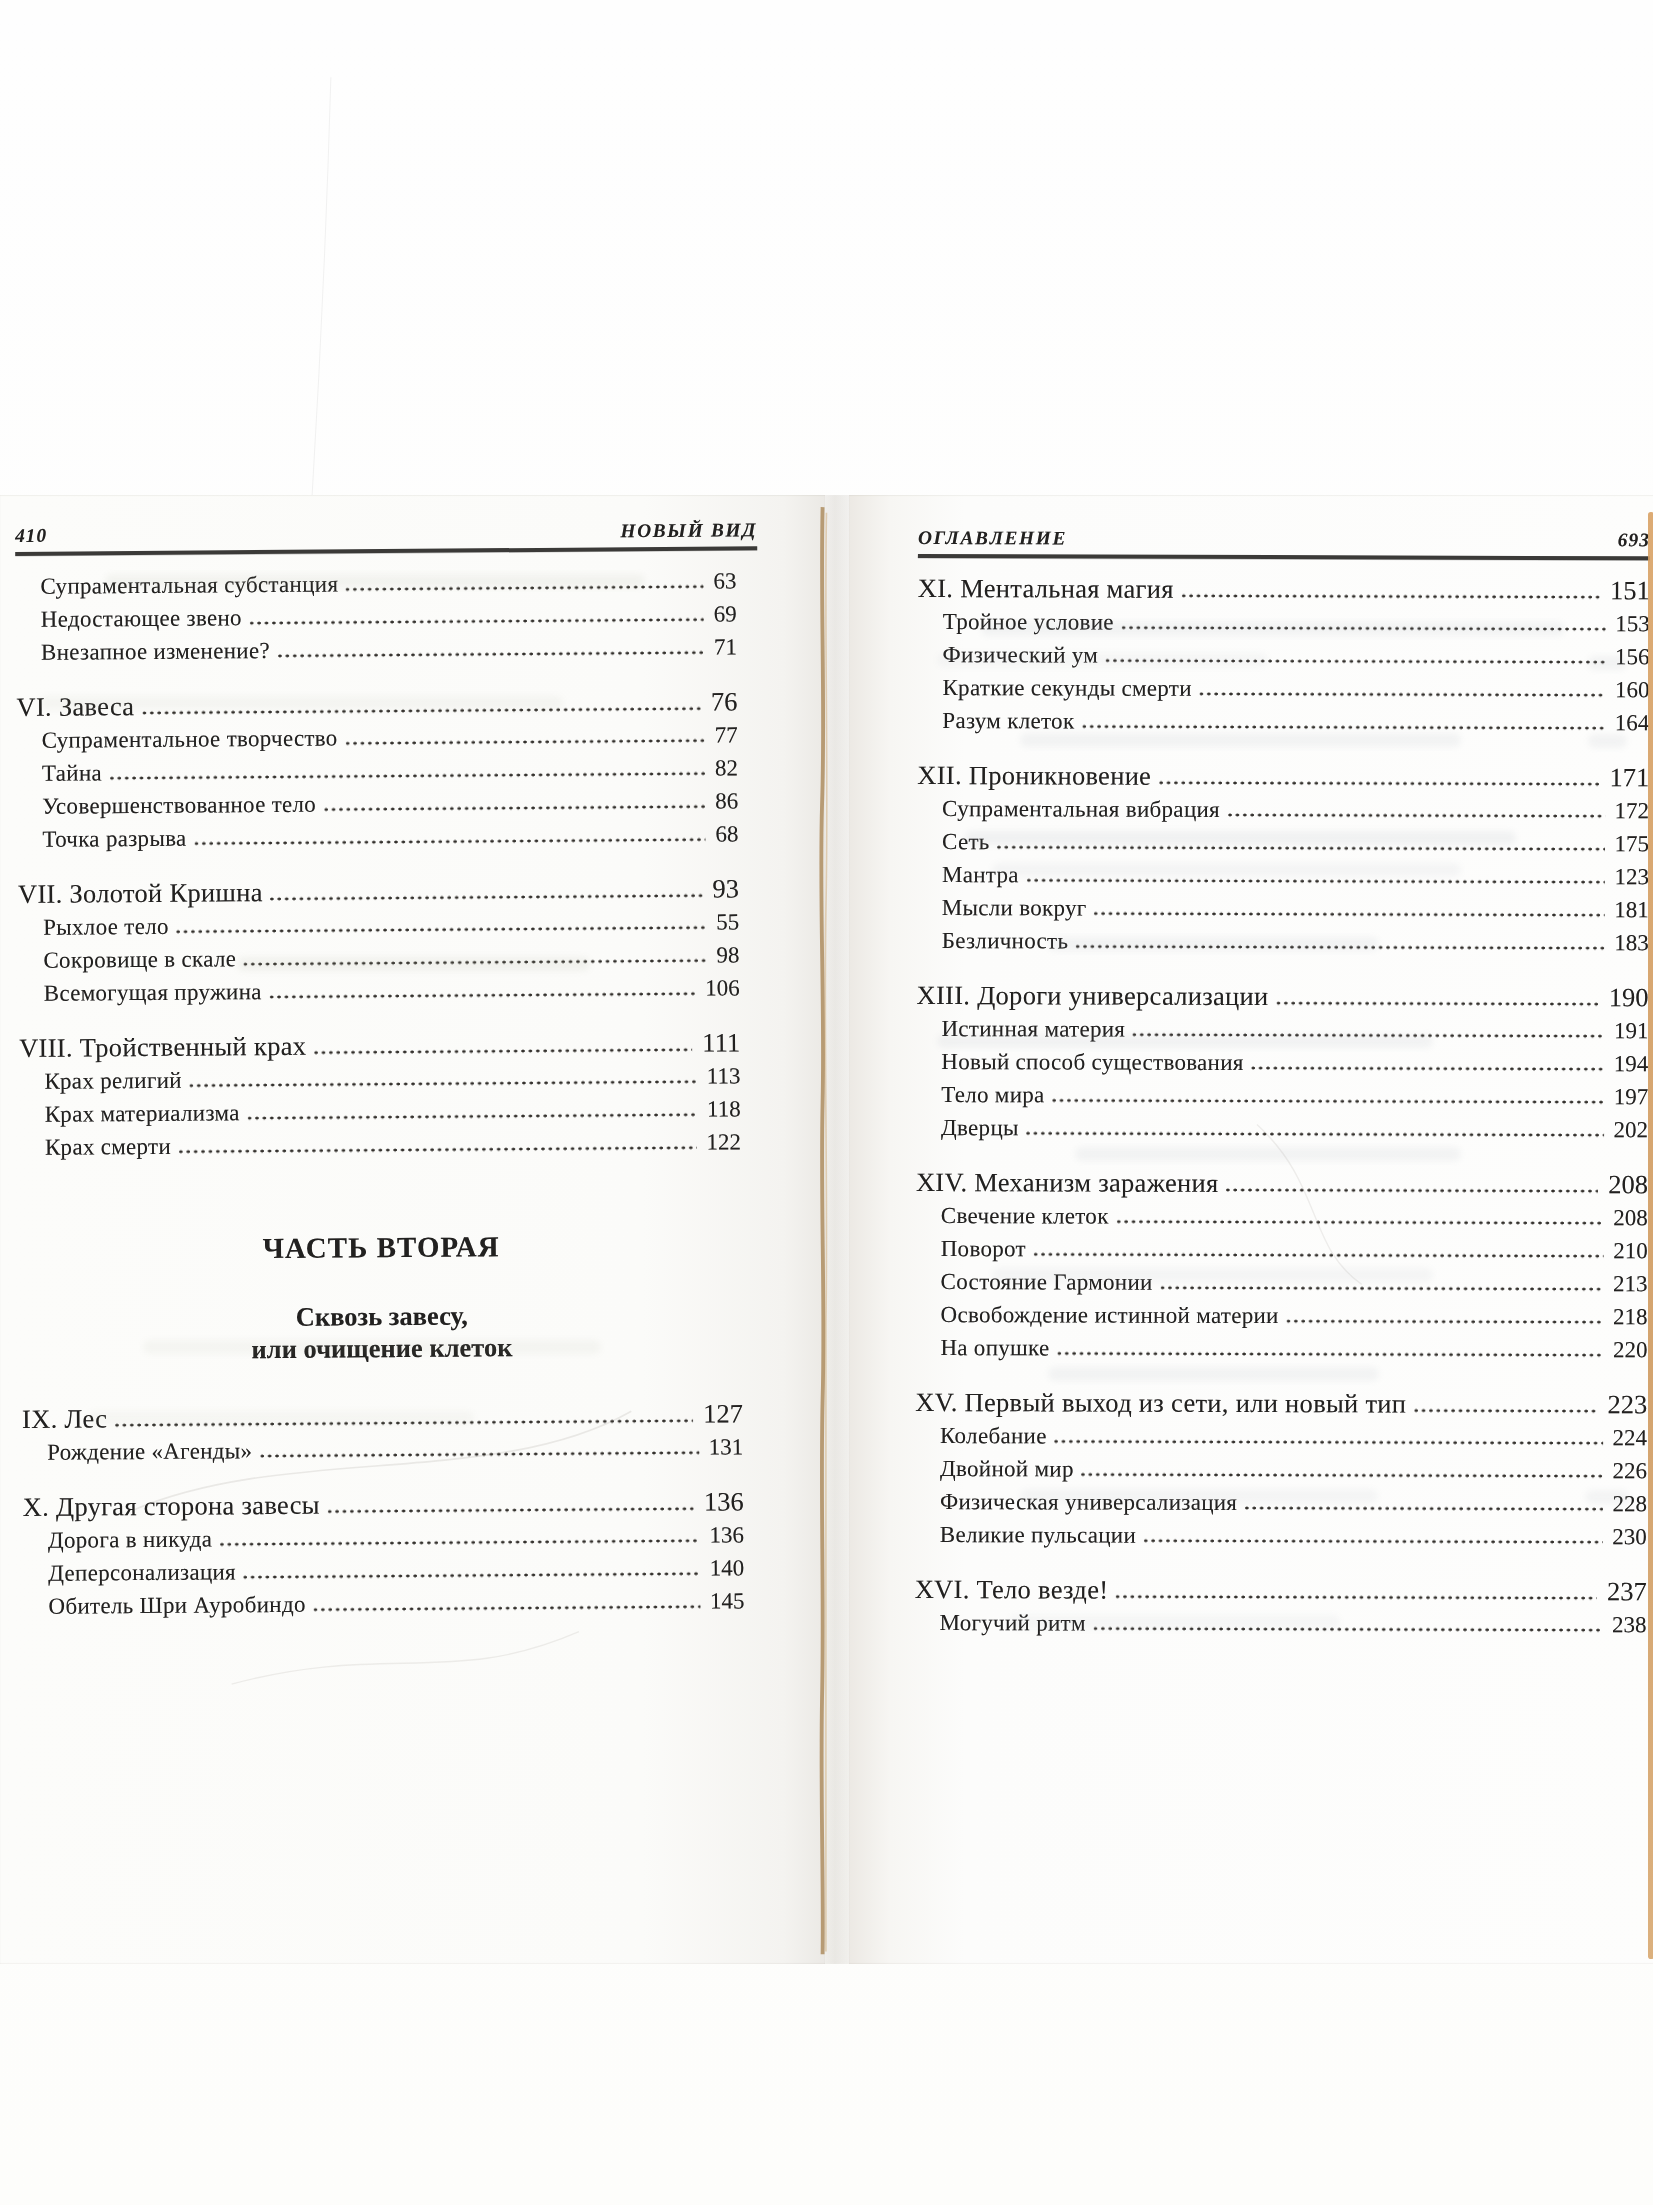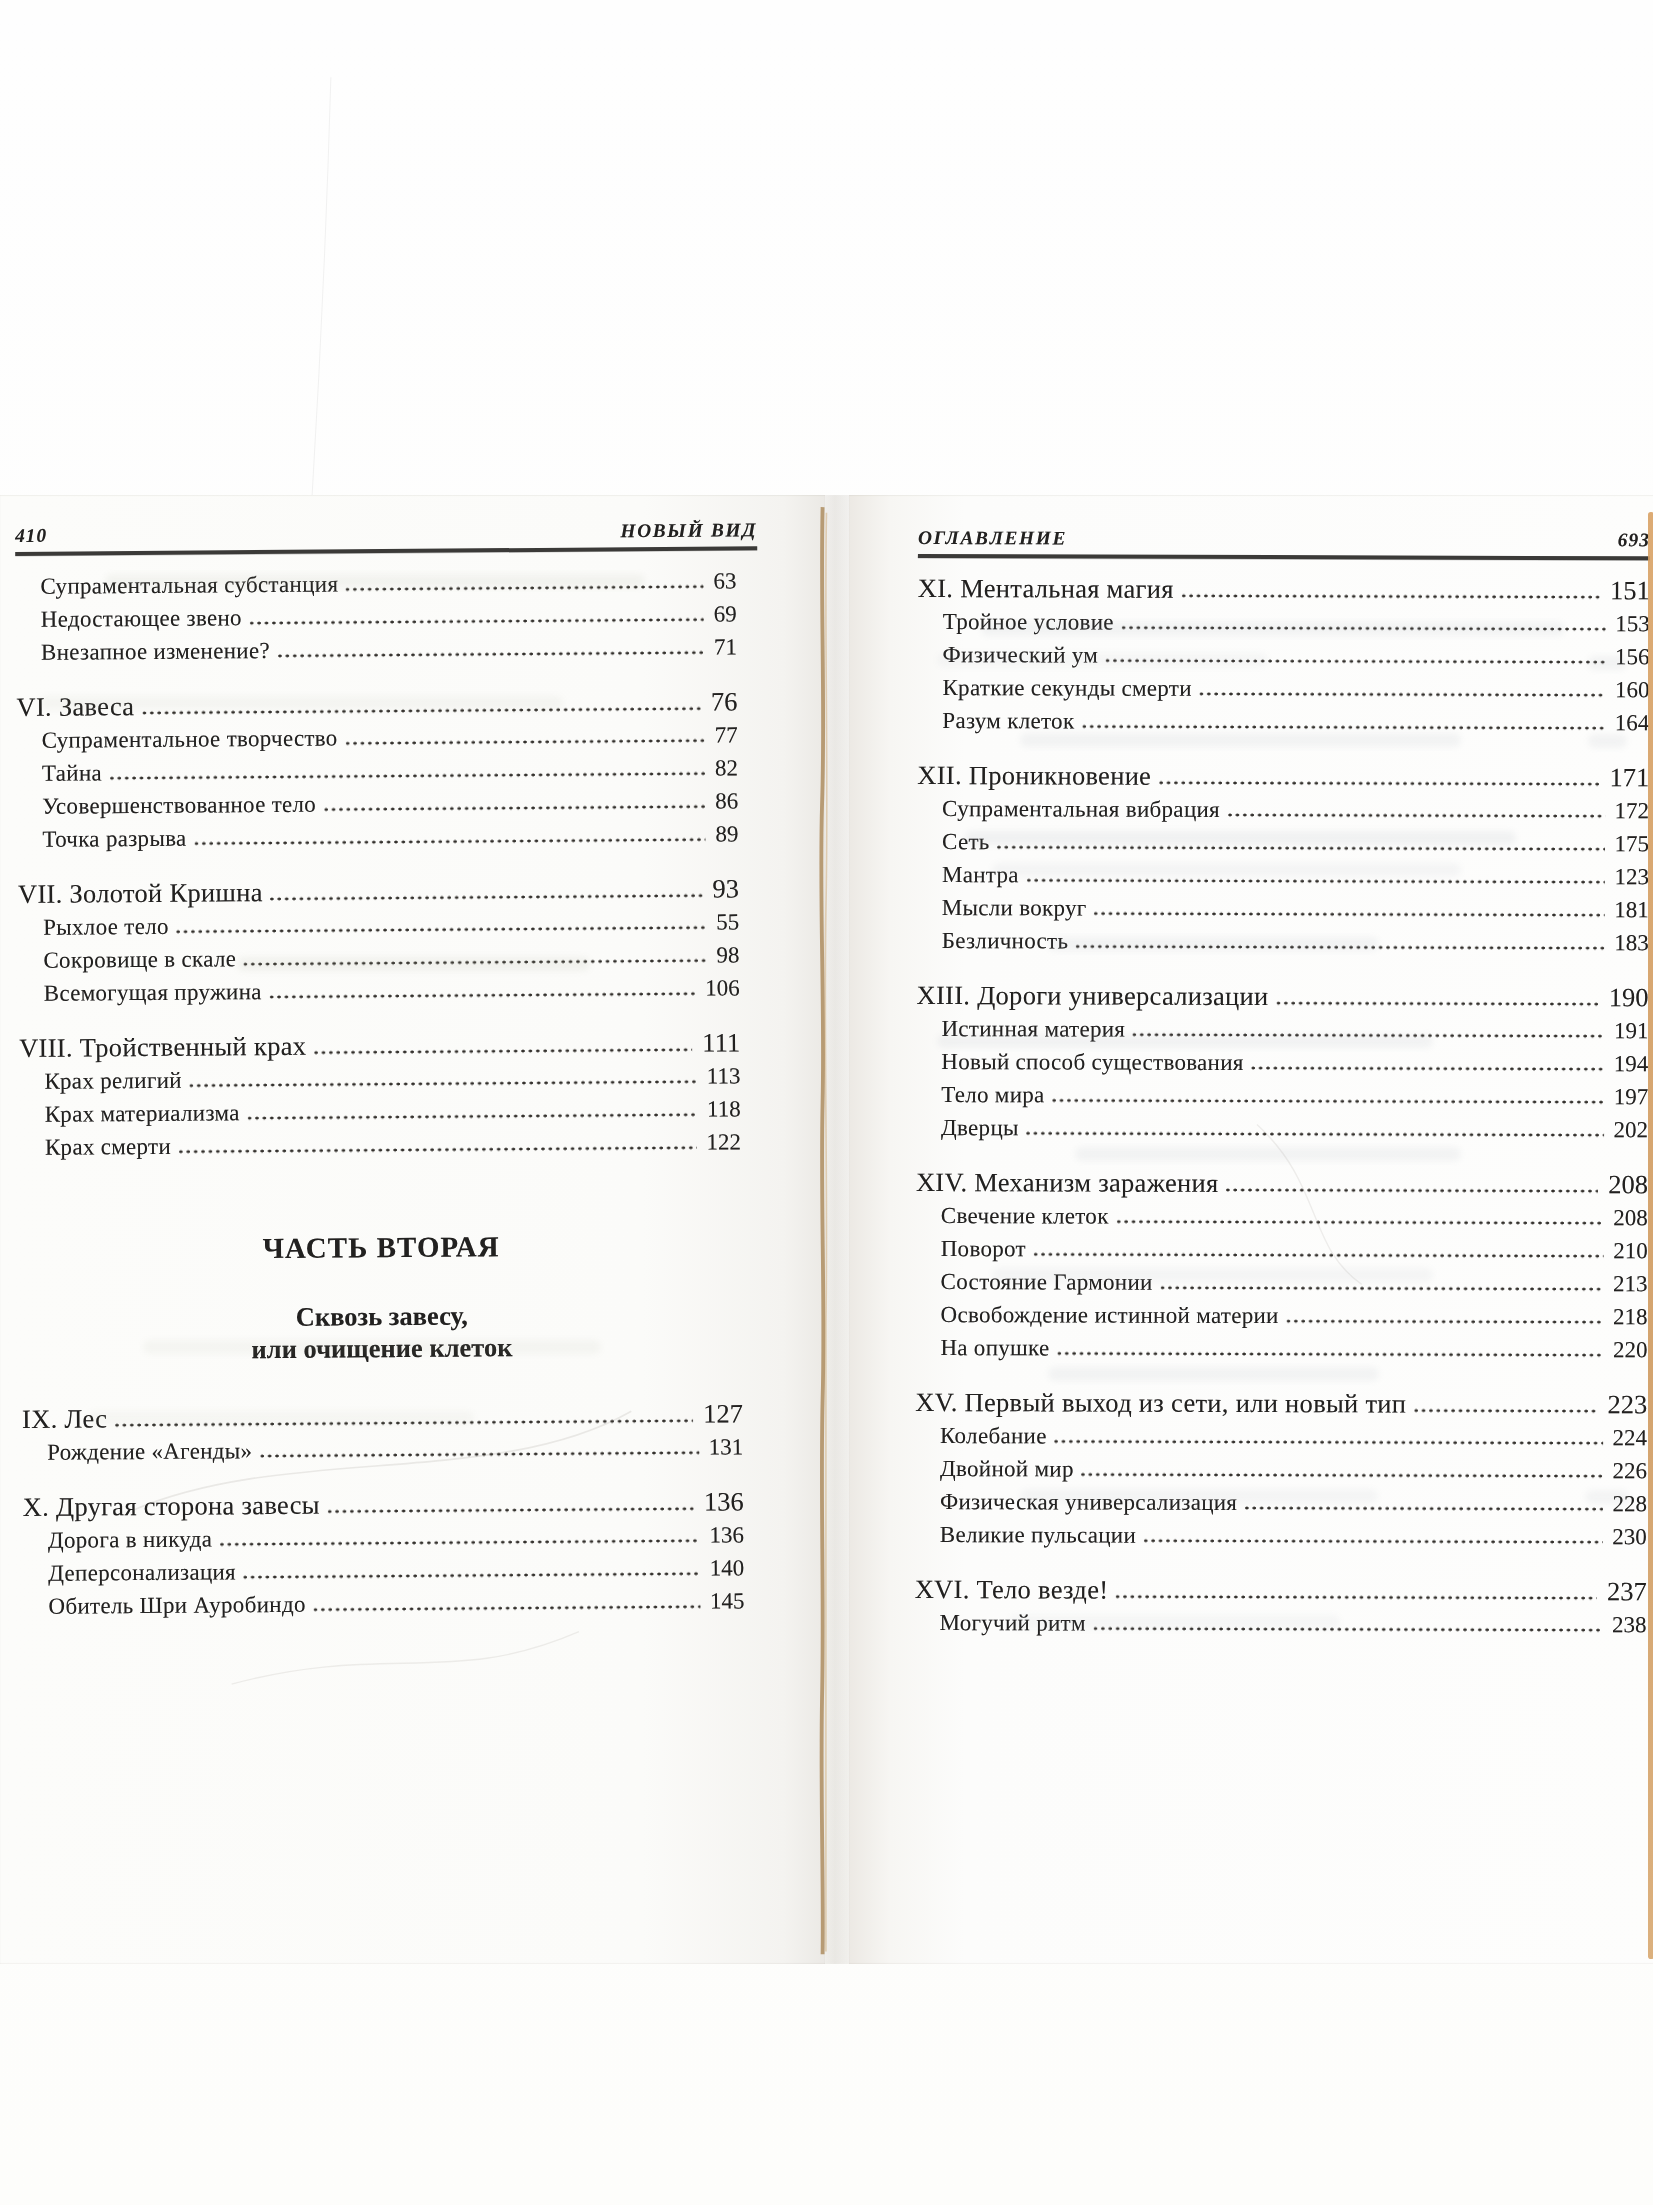--- a/index.html
+++ b/index.html
@@ -119,21 +119,21 @@
             <span class="n">82</span>
           </div>
           <div class="row sub">
             <span class="t">Усовершенствованное тело</span>
             <span class="leader"></span>
             <span class="n">86</span>
           </div>
           <div class="row sub">
             <span class="t">Точка разрыва</span>
             <span class="leader"></span>
-            <span class="n">89</span>
+            <span class="n">68</span>
           </div>
           <div class="row chapter">
             <span class="t">VII. Золотой Кришна</span>
             <span class="leader"></span>
             <span class="n">93</span>
           </div>
           <div class="row sub">
             <span class="t">Рыхлое тело</span>
             <span class="leader"></span>
             <span class="n">55</span>

